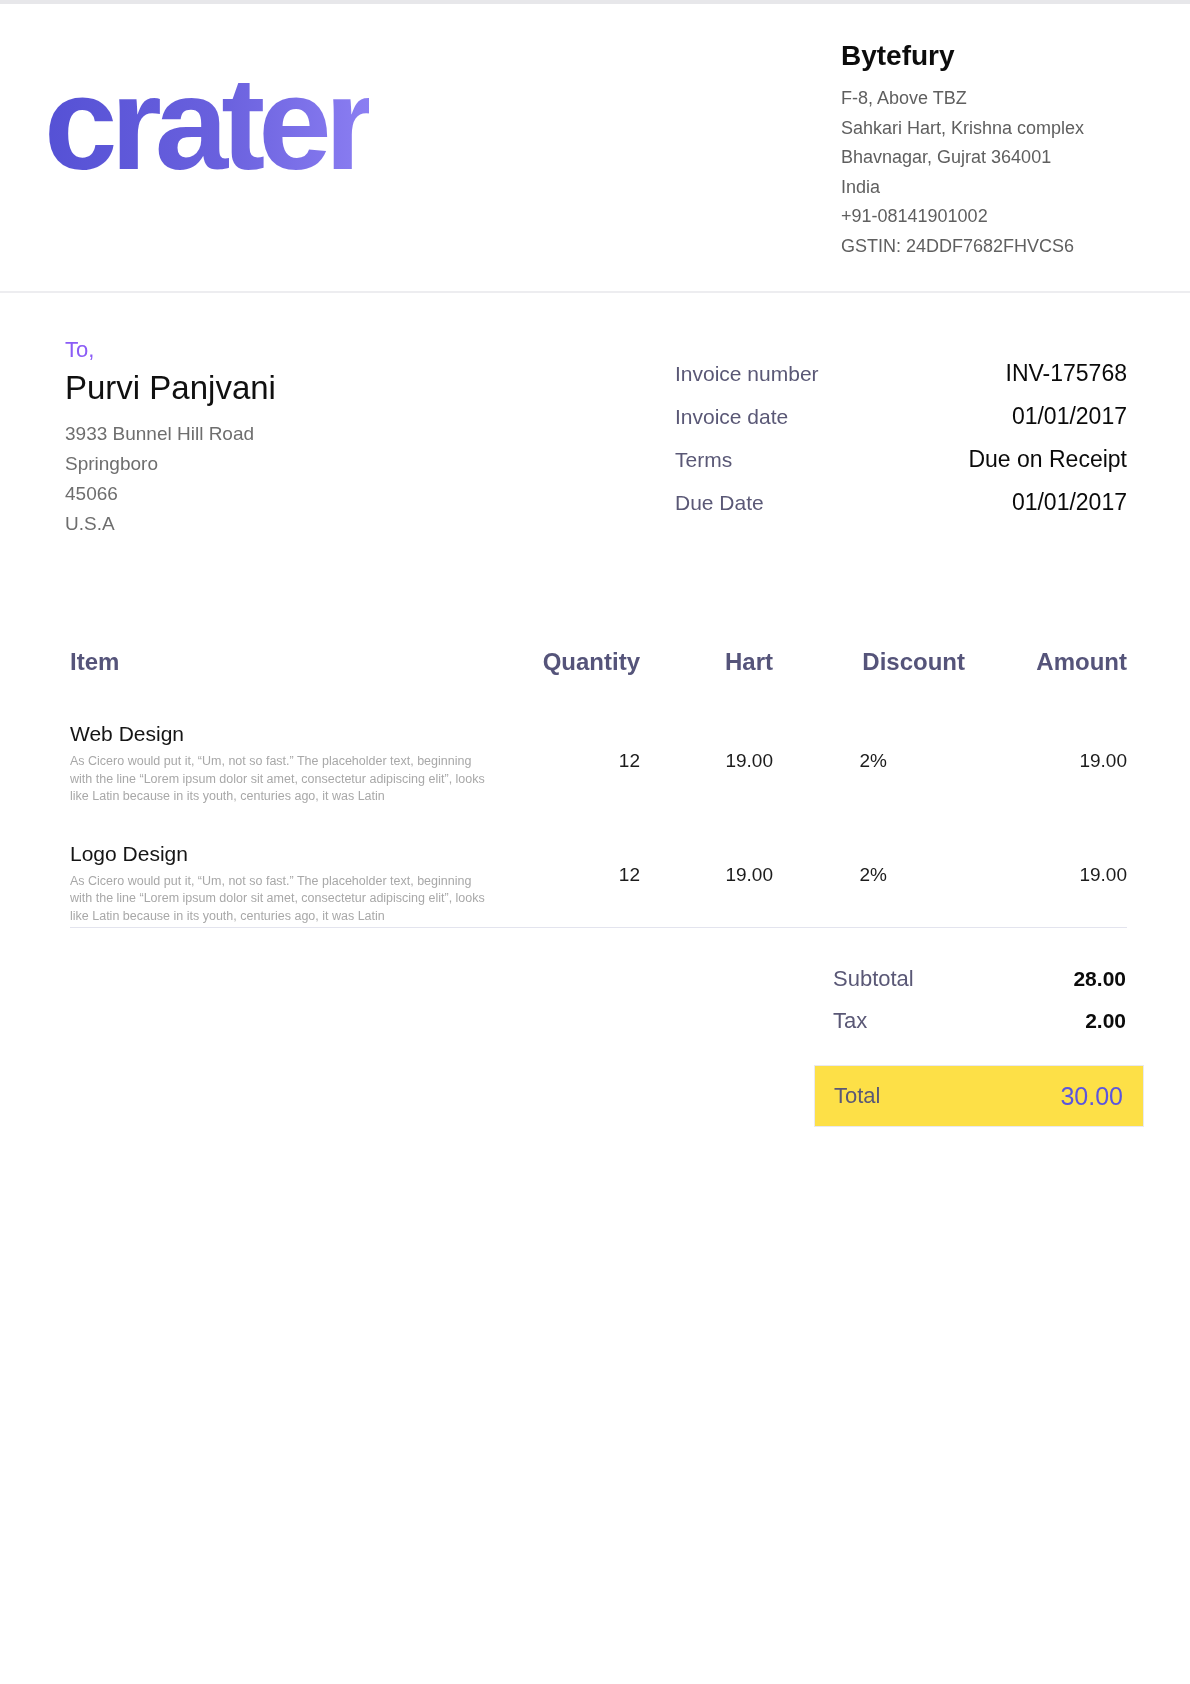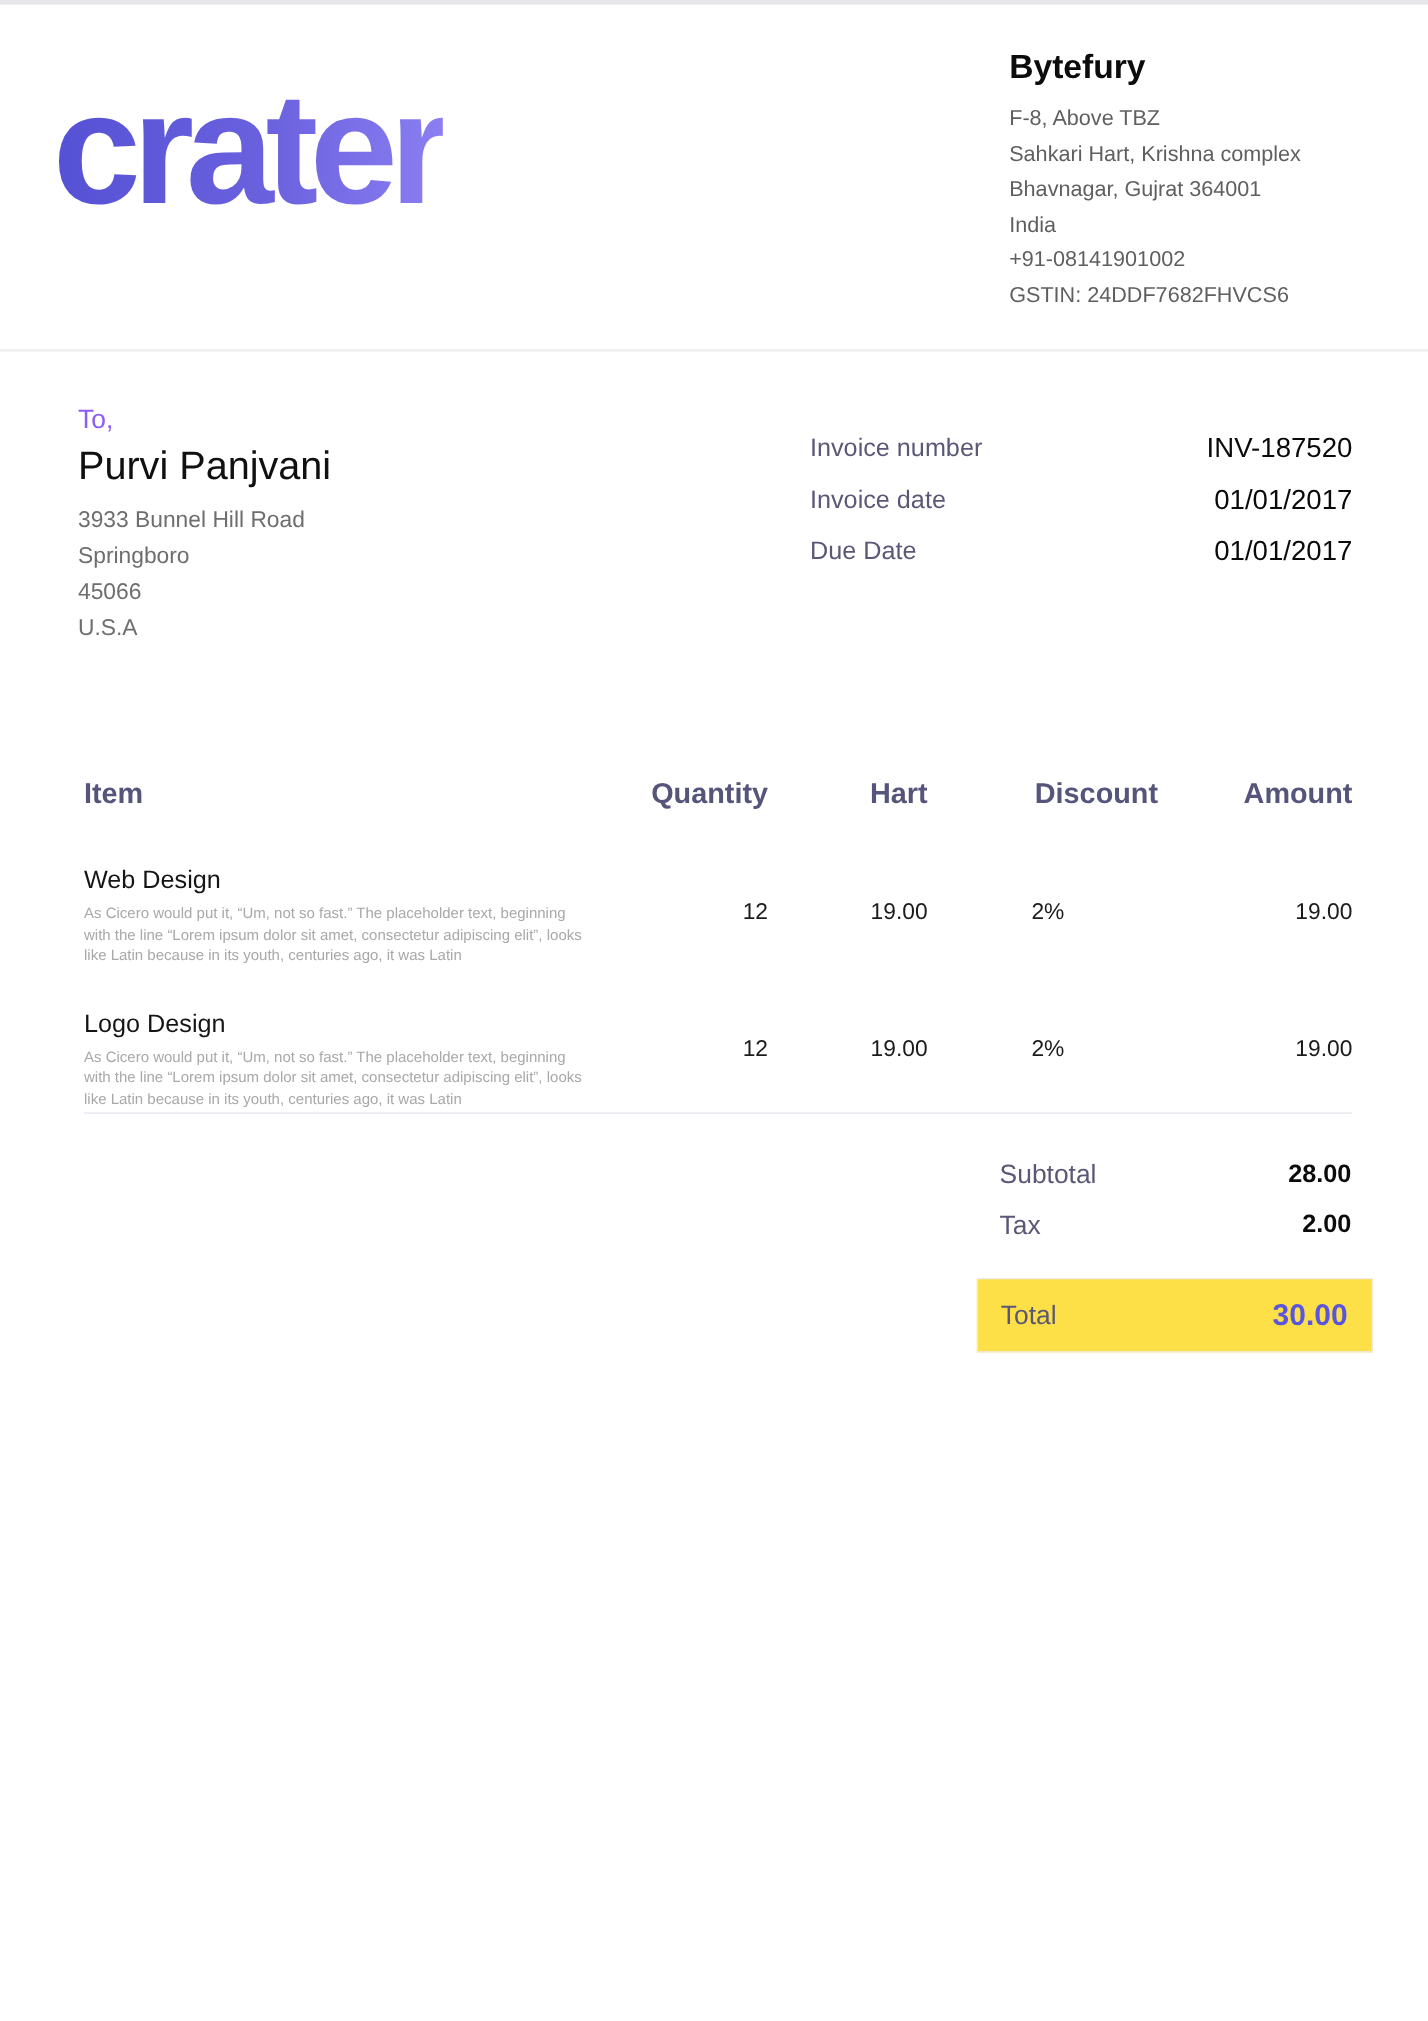--- a/index.html
+++ b/index.html
@@ -58,21 +58,21 @@
   
   .totals { position:absolute; left:814px; top:958px; width:330px; }
   .t-row { display:flex; justify-content:space-between; align-items:center; height:42px; padding:0 18px 0 19px; }
   .t-label { font-size:22px; color:#5a5876; }
   .t-value { font-size:21px; font-weight:700; color:#0b0b0b; }
   .total-box {
     margin-top:23px; height:62px; border:1px solid #e9e9ef; background:#fde047;
     display:flex; justify-content:space-between; align-items:center; padding:0 20px 0 19px;
   }
   .total-label { font-size:22px; color:#5a5876; }
-  .total-value { font-size:25px; font-weight:700; color:#5a55df; }
+  .total-value { font-size:25px; font-weight:400; color:#5a55df; }
 </style>
 </head>
 <body>
 
 <div class="page">
   <div class="top-strip"></div>
 
   <div class="header">
     <div class="logo">crater</div>
     <div class="company">
@@ -95,25 +95,29 @@
       <div>3933 Bunnel Hill Road</div>
       <div>Springboro</div>
       <div>45066</div>
       <div>U.S.A</div>
     </div>
   </div>
 
   <div class="meta">
     <div class="meta-row">
       <span class="meta-label">Invoice number</span>
-      <span class="meta-value">INV-187520</span>
+      <span class="meta-value">INV-175768</span>
     </div>
     <div class="meta-row">
       <span class="meta-label">Invoice date</span>
       <span class="meta-value">01/01/2017</span>
+    </div>
+    <div class="meta-row">
+      <span class="meta-label">Terms</span>
+      <span class="meta-value">Due on Receipt</span>
     </div>
     <div class="meta-row">
       <span class="meta-label">Due Date</span>
       <span class="meta-value">01/01/2017</span>
     </div>
   </div>
 
   <table class="items">
     <colgroup>
       <col style="width:380px">

